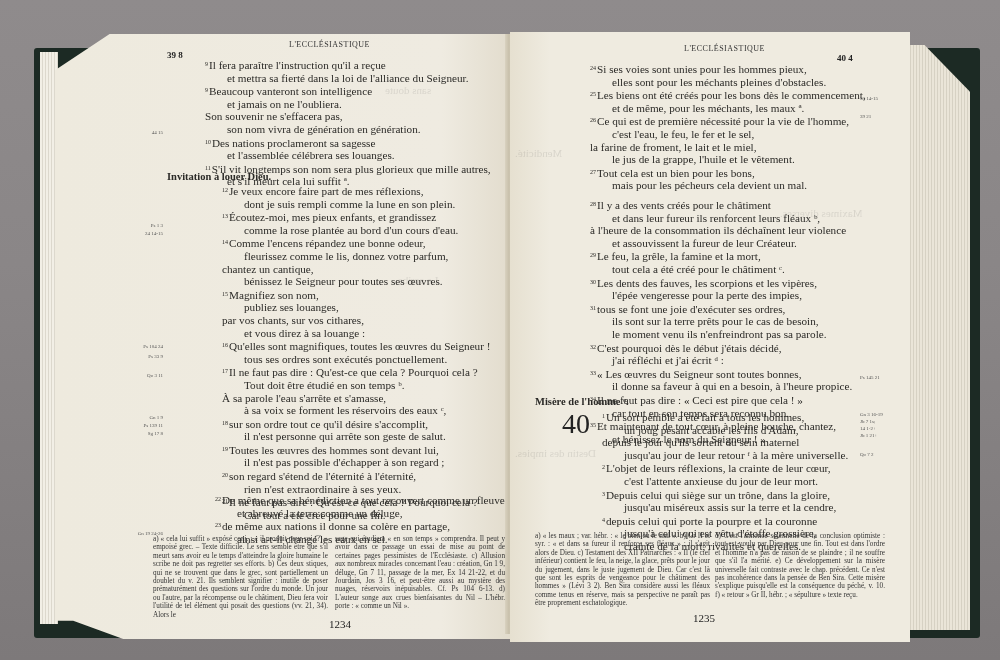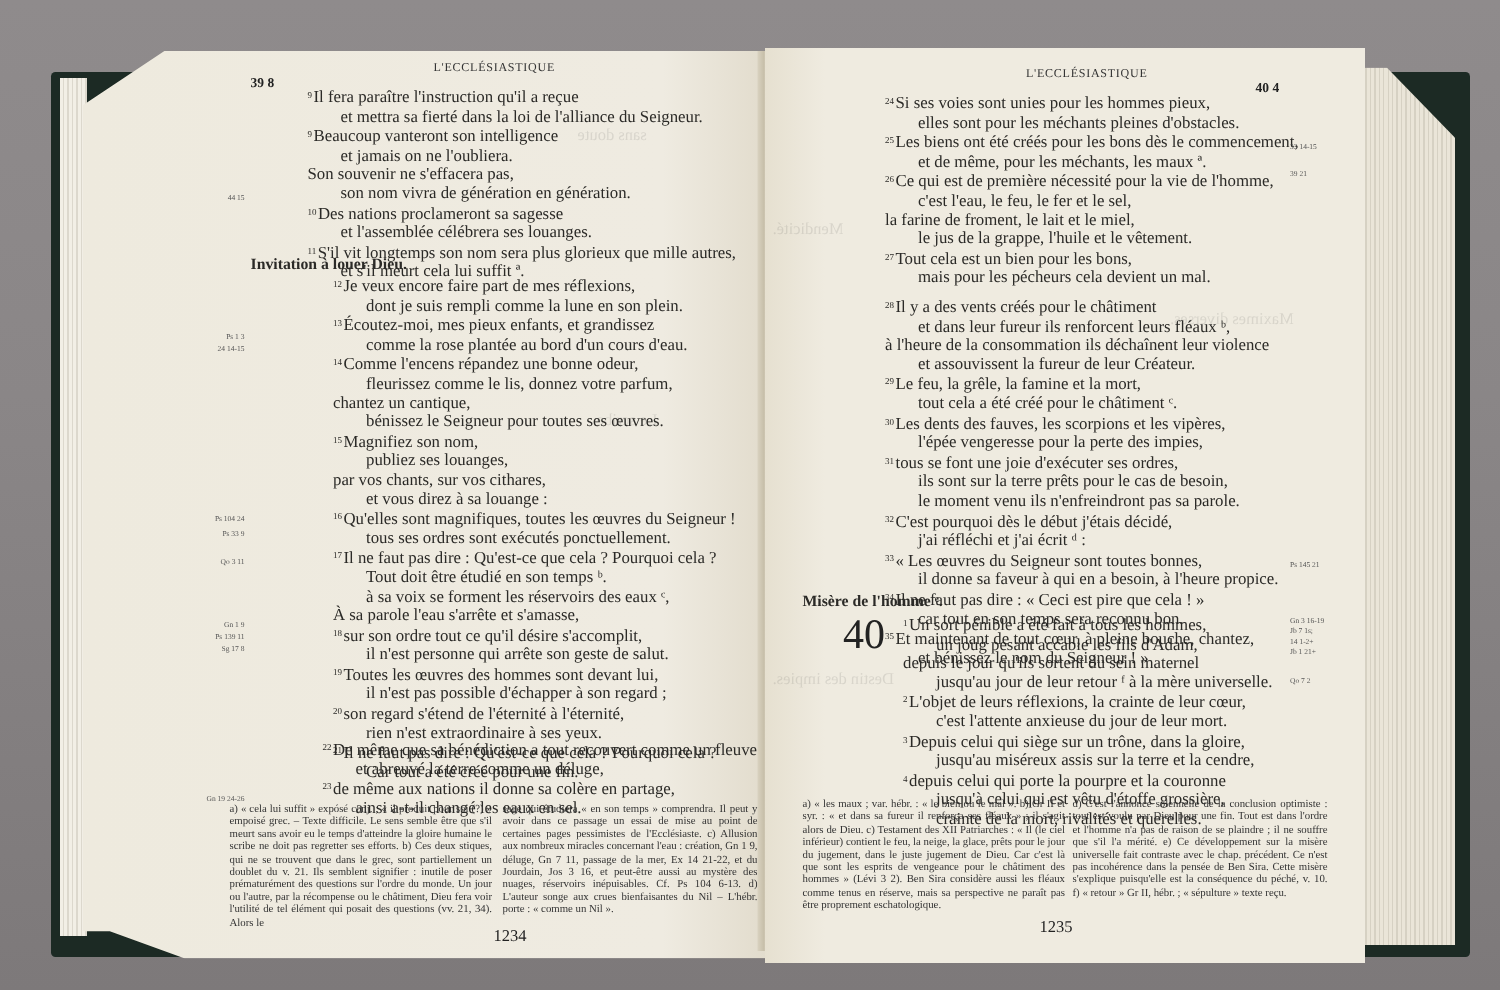--- a/index.html
+++ b/index.html
@@ -86,22 +86,22 @@
       <div class="l"><span>chantez un cantique,</span></div>
       <div class="l i"><span>bénissez le Seigneur pour toutes ses œuvres.</span></div>
       <div class="l"><sup>15</sup><span>Magnifiez son nom,</span></div>
       <div class="l i"><span>publiez ses louanges,</span></div>
       <div class="l"><span>par vos chants, sur vos cithares,</span></div>
       <div class="l i"><span>et vous direz à sa louange :</span></div>
       <div class="l"><sup>16</sup><span>Qu'elles sont magnifiques, toutes les œuvres du Seigneur !</span></div>
       <div class="l i"><span>tous ses ordres sont exécutés ponctuellement.</span></div>
       <div class="l"><sup>17</sup><span>Il ne faut pas dire : Qu'est-ce que cela ? Pourquoi cela ?</span></div>
       <div class="l i"><span>Tout doit être étudié en son temps ᵇ.</span></div>
+      <div class="l"><span>À sa parole l'eau s'arrête et s'amasse,</span></div>
       <div class="l i"><span>à sa voix se forment les réservoirs des eaux ᶜ,</span></div>
-      <div class="l"><span>À sa parole l'eau s'arrête et s'amasse,</span></div>
       <div class="l"><sup>18</sup><span>sur son ordre tout ce qu'il désire s'accomplit,</span></div>
       <div class="l i"><span>il n'est personne qui arrête son geste de salut.</span></div>
       <div class="l"><sup>19</sup><span>Toutes les œuvres des hommes sont devant lui,</span></div>
       <div class="l i"><span>il n'est pas possible d'échapper à son regard ;</span></div>
       <div class="l"><sup>20</sup><span>son regard s'étend de l'éternité à l'éternité,</span></div>
       <div class="l i"><span>rien n'est extraordinaire à ses yeux.</span></div>
       <div class="l"><sup>21</sup><span>Il ne faut pas dire : Qu'est-ce que cela ? Pourquoi cela ?</span></div>
       <div class="l i"><span>Car tout a été créé pour une fin.</span></div>
     </div>
   <div class="verses" style="left:160px;top:459px;" id="lv-end">

